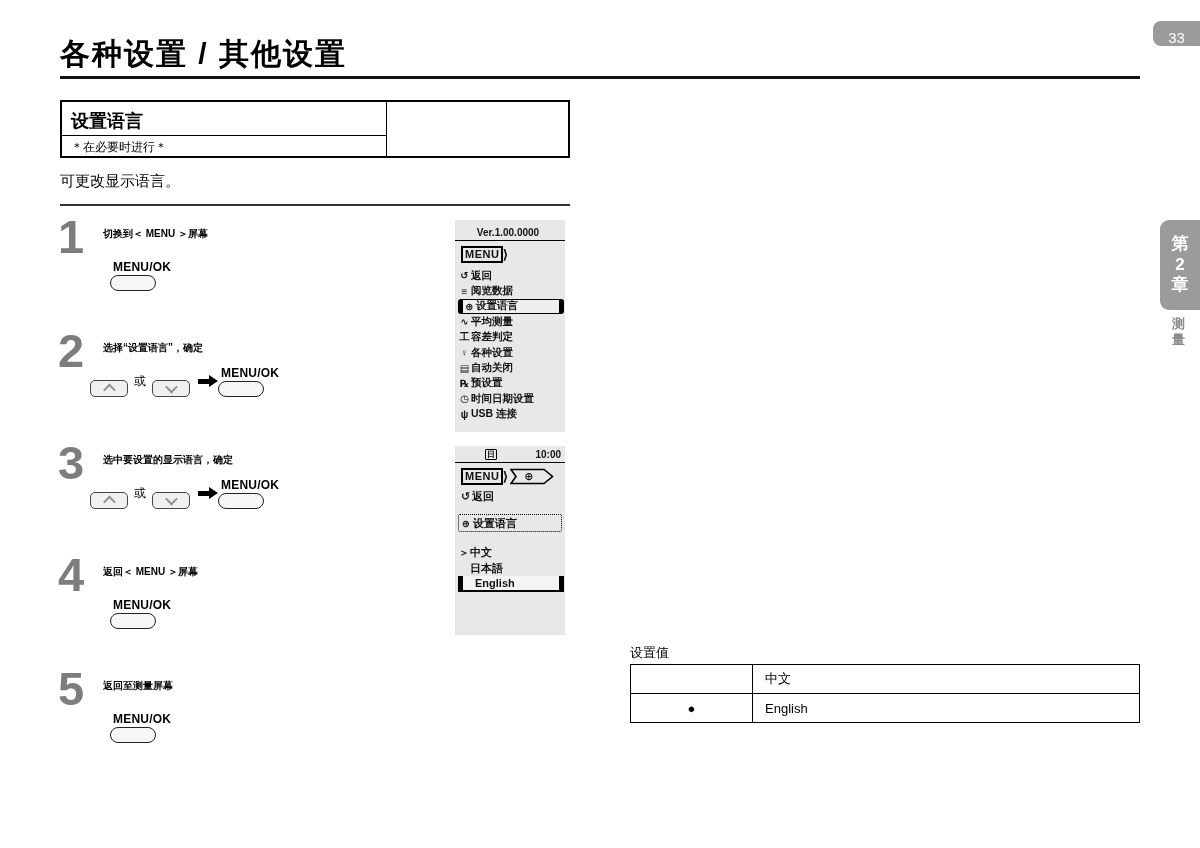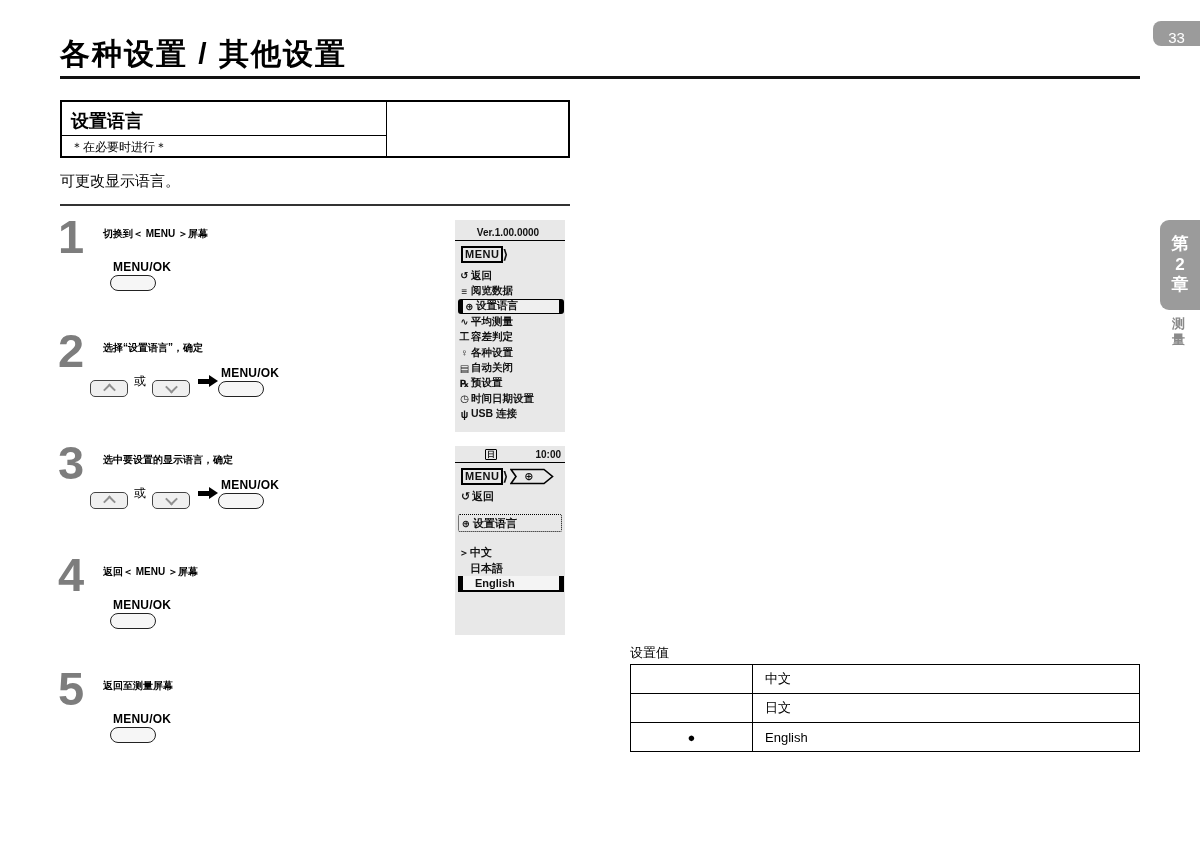--- a/index.html
+++ b/index.html
@@ -279,24 +279,20 @@
   </div>
 
   <div class="tbl-caption">设置值</div>
   <table class="settings-table">
     <tbody>
     <tr>
       <td class="c1"></td>
       <td class="c2">中文</td>
     </tr>
     <tr>
-      <td class="c1"></td>
-      <td class="c2">日文</td>
-    </tr>
-    <tr>
       <td class="c1 bullet">●</td>
       <td class="c2">English</td>
     </tr>
   </tbody>
     </table>
 
   <div class="chapter-tab">
     <span>第</span>
     <span>2</span>
     <span>章</span>

